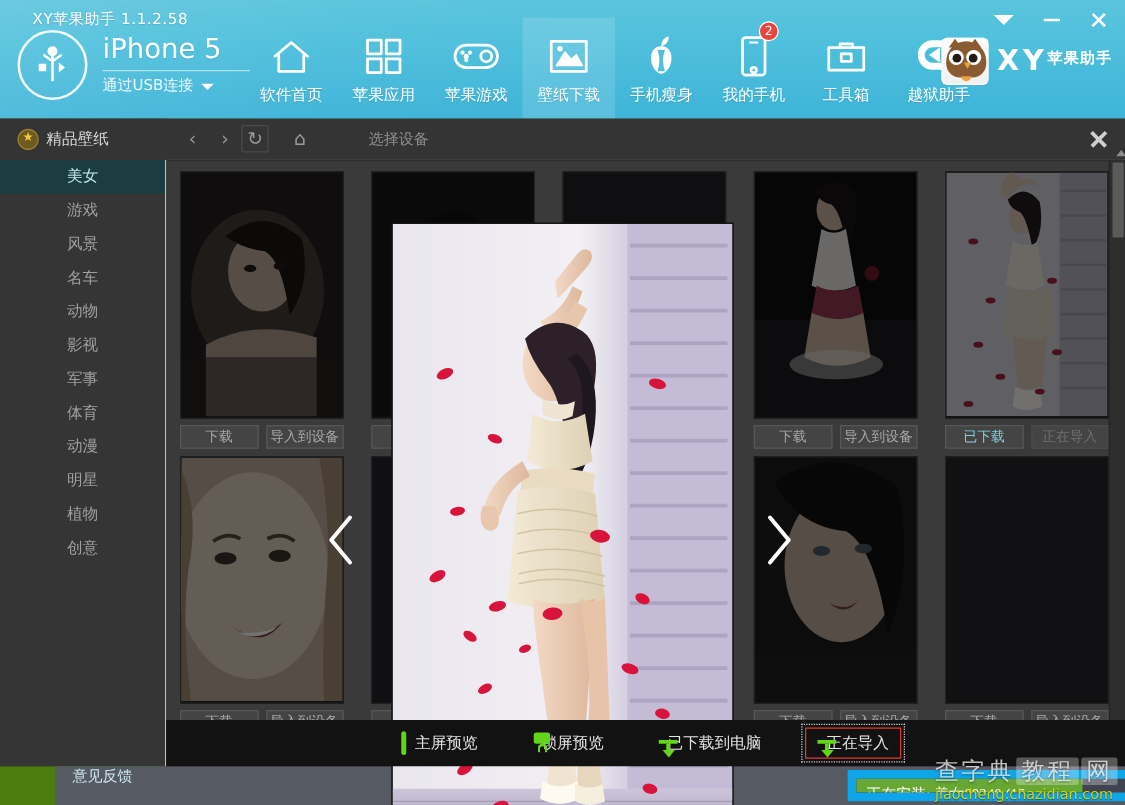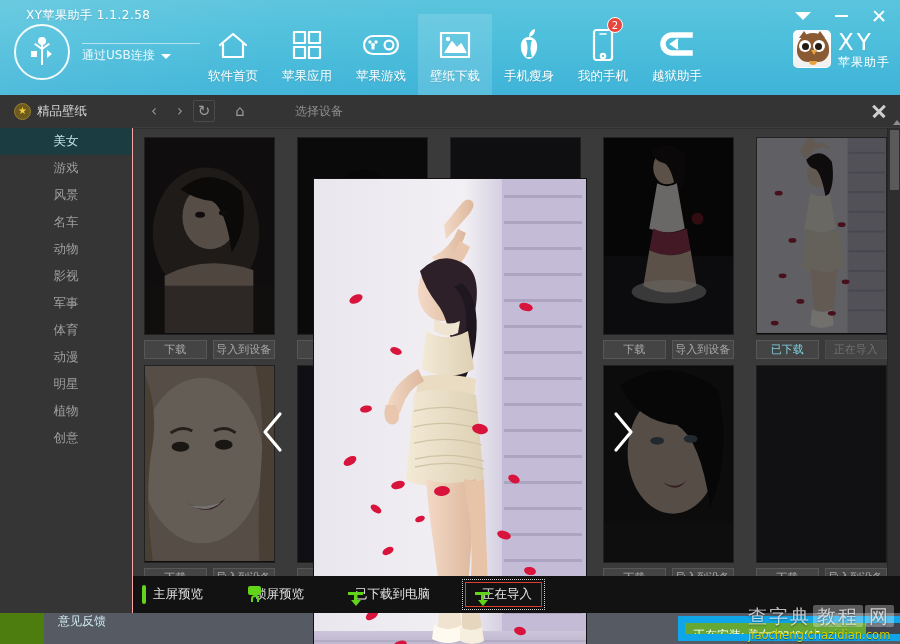--- a/index.html
+++ b/index.html
@@ -156,21 +156,21 @@
   .owl .pupL { left: 8px; } .owl .pupR { right: 8px; }
   .owl .beak {
     position: absolute; left: 17px; top: 19px; width: 0; height: 0;
     border-left: 3px solid transparent; border-right: 3px solid transparent;
     border-top: 5px solid #e8a33d;
   }
   .owl .foot {
     position: absolute; left: 15px; bottom: 2px; width: 8px; height: 4px;
     background: #e8a33d; border-radius: 0 0 4px 4px;
   }
-  .brand-text { display: flex; flex-direction: column; line-height: 1; }
+  .brand-text { display: flex; line-height: 1; font-weight: bold; }
   .brand-xy { font-size: 23px; color: #ffffff; letter-spacing: 3px; }
   .brand-cn { font-size: 12px; color: #ffffff; letter-spacing: 1px; margin-top: 2px; }
 
   
   .content {
     position: absolute; left: 0; top: 95px; width: 900px; height: 518px;
     background: #2f2f2f;
   }
   .topbar {
     position: absolute; left: 0; top: 0; width: 900px; height: 33px;
@@ -270,21 +270,21 @@
     display: flex; align-items: center; justify-content: center; cursor: pointer;
   }
   .nav-arrow svg { display: block; }
   .arrow-prev { left: 256px; top: 312px; }
   .arrow-next { left: 606px; top: 312px; }
 
   
   .actionbar {
     position: absolute; left: 133px; bottom: 0; width: 767px; height: 37px;
     background: #121212; display: flex; align-items: center;
-    justify-content: flex-start; gap: 26px; z-index: 50;
+    justify-content: center; gap: 26px; z-index: 50;
   }
   .act {
     display: flex; align-items: center; gap: 7px; height: 25px;
     padding: 0 9px; font-size: 12.5px; color: #e4e4e4; cursor: pointer;
   }
   .act.selected { border: 1px solid #e03b30; outline: 1px dotted #cfcfcf; outline-offset: 2px; }
   .ic {
     width: 15px; height: 15px; position: relative; flex: 0 0 15px;
   }
   .ic-screen { border: 2px solid #62d41a; border-radius: 2px; }
@@ -368,20 +368,21 @@
         <div class="usb-glyph">
           <div class="dot"></div>
             <div class="stem"></div>
           <div class="armL"></div>
             <div class="armR"></div>
           <div class="sqL"></div>
             <div class="triR"></div>
         </div>
       </div>
       <div class="device-text">
+        <div class="device-name">iPhone 5</div>
         <div class="device-sub-wrap">
           <span class="device-sub">通过USB连接</span>
           <span class="caret-down"></span>
         </div>
       </div>
     </div>
 
     <div class="nav" id="nav-root">
         <div class="nav-item">
           <span class="nav-icon">
@@ -439,20 +440,30 @@
         <div class="nav-item">
           <span class="badge">2</span>
           <span class="nav-icon">
             <svg width="22" height="34" viewBox="0 0 22 34">
               <rect x="2" y="2" width="18" height="30" rx="2.5" stroke="#ffffff" fill="none" stroke-width="2.2" stroke-linejoin="round" stroke-linecap="round"></rect>
               <line x1="8" y1="6" x2="14" y2="6" stroke="#ffffff" stroke-width="1.6" stroke-linecap="round"></line>
               <circle cx="11" cy="28" r="2.2" stroke="#ffffff" fill="none" stroke-width="2.2" stroke-linejoin="round" stroke-linecap="round"></circle>
             </svg>
           </span>
           <span class="nav-label">我的手机</span>
+        </div>
+        <div class="nav-item">
+          <span class="nav-icon">
+            <svg width="32" height="28" viewBox="0 0 32 28">
+              <path d="M11 7 L11 4 L21 4 L21 7" stroke="#ffffff" fill="none" stroke-width="2.2" stroke-linejoin="round" stroke-linecap="round"></path>
+              <rect x="2" y="7" width="28" height="18" stroke="#ffffff" fill="none" stroke-width="2.2" stroke-linejoin="round" stroke-linecap="round"></rect>
+              <rect x="12" y="12" width="8" height="6" stroke="#ffffff" fill="none" stroke-width="2.2" stroke-linejoin="round" stroke-linecap="round"></rect>
+            </svg>
+          </span>
+          <span class="nav-label">工具箱</span>
         </div>
         <div class="nav-item">
           <span class="nav-icon">
             <svg width="34" height="28" viewBox="0 0 34 28">
               <path d="M30 4 L12 4 A9 9 0 0 0 12 22 L30 22" fill="none" stroke="#ffffff" stroke-width="5.5" stroke-linecap="square"></path>
               <polyline points="18,8 11,13 18,18" fill="#ffffff" stroke="#ffffff" stroke-width="2"></polyline>
             </svg>
           </span>
           <span class="nav-label">越狱助手</span>
         </div>

